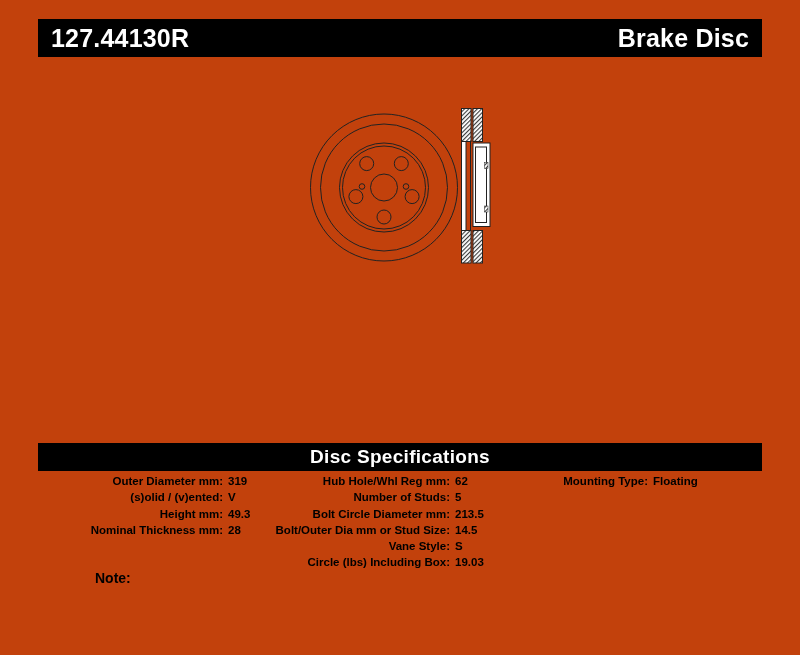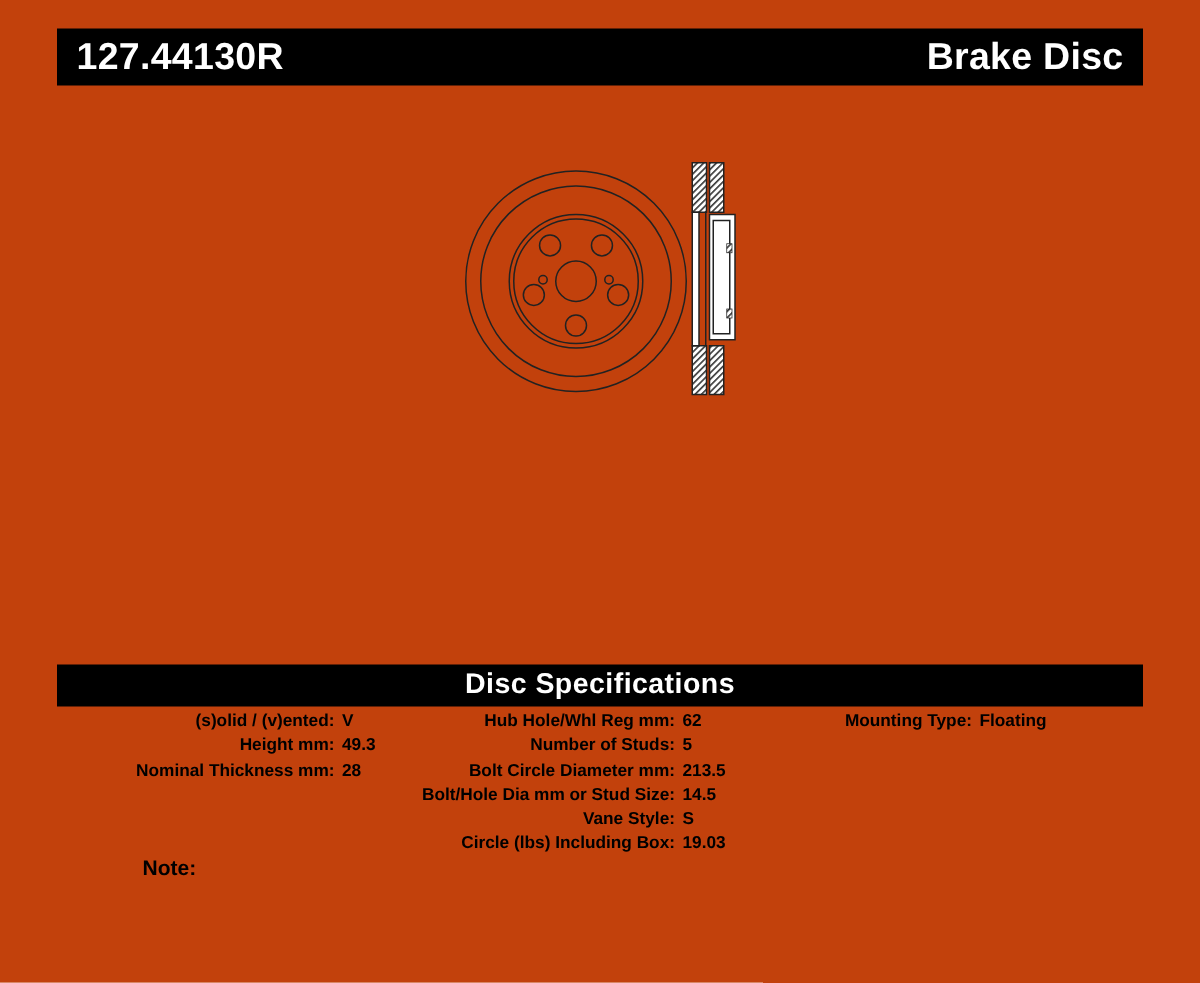--- a/index.html
+++ b/index.html
@@ -128,20 +128,24 @@
       <rect x="484.5" y="206" width="3.5" height="6" fill="url(#hatch)" stroke-width="0.5"></rect>
     </g>
   </svg>
 
   <div class="spec-header">
     <span>Disc Specifications</span>
   </div>
 
   <div class="spec-col left">
     <div class="spec-row">
+      <span class="spec-label">Outer Diameter mm:</span>
+      <span class="spec-value">319</span>
+    </div>
+    <div class="spec-row">
       <span class="spec-label">(s)olid / (v)ented:</span>
       <span class="spec-value">V</span>
     </div>
     <div class="spec-row">
       <span class="spec-label">Height mm:</span>
       <span class="spec-value">49.3</span>
     </div>
     <div class="spec-row">
       <span class="spec-label">Nominal Thickness mm:</span>
       <span class="spec-value">28</span>
@@ -155,21 +159,21 @@
     </div>
     <div class="spec-row">
       <span class="spec-label">Number of Studs:</span>
       <span class="spec-value">5</span>
     </div>
     <div class="spec-row">
       <span class="spec-label">Bolt Circle Diameter mm:</span>
       <span class="spec-value">213.5</span>
     </div>
     <div class="spec-row">
-      <span class="spec-label">Bolt/Hole Dia mm or Stud Size:</span>
+      <span class="spec-label">Bolt/Outer Dia mm or Stud Size:</span>
       <span class="spec-value">14.5</span>
     </div>
     <div class="spec-row">
       <span class="spec-label">Vane Style:</span>
       <span class="spec-value">S</span>
     </div>
     <div class="spec-row">
       <span class="spec-label">Circle (lbs) Including Box:</span>
       <span class="spec-value">19.03</span>
     </div>

